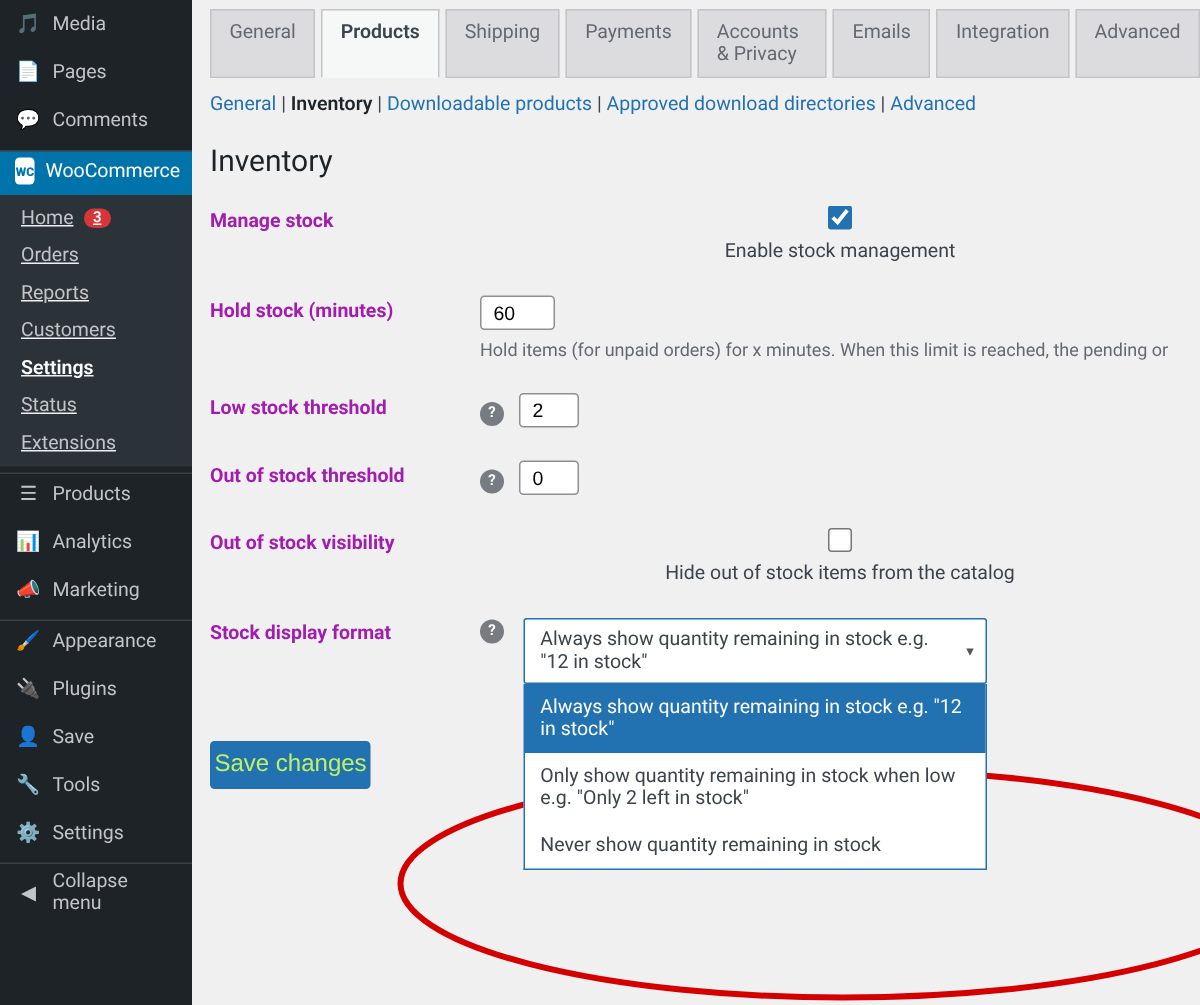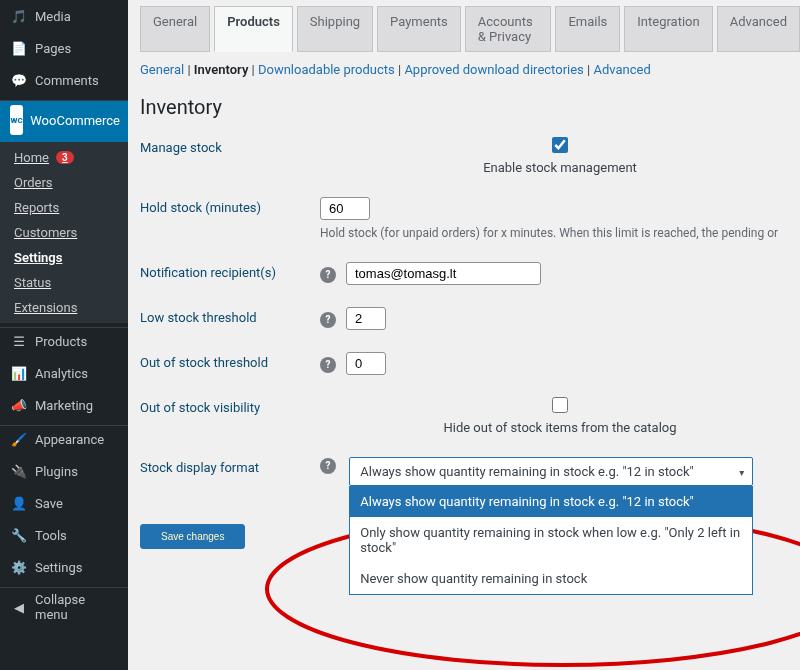--- a/index.html
+++ b/index.html
@@ -7,46 +7,46 @@
   .wrap { display: flex; height: 100%; }
   .sidebar { width: 128px; background: #1d2327; color: #f0f0f1; flex-shrink: 0; font-size: 13px; }
   .sb-item { padding: 7px 8px 7px 10px; display: flex; align-items: center; gap: 7px; color: #c3c4c7; cursor: pointer; }
   .sb-item.active { background: #0073aa; color: #fff; position: relative; }
   .sb-item.active::after { content: ""; position: absolute; right: -6px; top: 50%; transform: translateY(-50%); border: 6px solid transparent; border-left-color: #0073aa; }
   .sb-item.sep { border-top: 1px solid #3a3f44; margin-top: 4px; padding-top: 4px; }
   .sb-sub { background: #2c3338; padding: 3px 0; text-decoration: underline; }
   .sb-sub .sb-item { padding: 5px 8px 5px 14px; font-size: 13px; }
   .sb-sub .sb-item.sel { color: #fff; font-weight: 600; }
   .sb-ic { width: 18px; height: 18px; display: inline-flex; align-items: center; justify-content: center; flex-shrink: 0; }
-  .sb-wc { width: 18px; height: 30px; background: #fff; border-radius: 3px; color: #0073aa; display: inline-flex; align-items: center; justify-content: center; font-size: 8px; font-weight: 900; }
+  .sb-wc { width: 18px; height: 18px; background: #fff; border-radius: 3px; color: #0073aa; display: inline-flex; align-items: center; justify-content: center; font-size: 8px; font-weight: 900; }
   .badge { background: #d63638; color: #fff; border-radius: 9px; font-size: 10px; padding: 1px 6px; font-weight: 600; }
   .main { flex: 1; padding: 6px 0 0 12px; overflow: hidden; position: relative; }
   .tabs { display: flex; gap: 4px; margin-bottom: 6px; }
   .tab { background: #dcdcde; border: 1px solid #c3c4c7; padding: 7px 12px; font-size: 13px; color: #646970; cursor: pointer; }
   .tab.active { background: #f6f7f7; border-bottom-color: #f6f7f7; color: #3c434a; font-weight: 600; }
   .subtabs { padding: 4px 0 10px; font-size: 13px; }
   .subtabs a { color: #2271b1; text-decoration: none; }
   .subtabs .cur { color: #1d2327; font-weight: 600; }
   h2.pg { font-size: 20px; font-weight: 400; color: #1d2327; margin: 8px 0 18px; }
   .row { display: flex; align-items: flex-start; margin-bottom: 22px; }
-  .row .lbl { width: 180px; font-size: 13px; color: #0c4a6e; font-weight: 400; padding-top: 3px; }
+  .row .lbl { width: 180px; font-size: 13px; color: #a21caf; font-weight: 700; padding-top: 3px; }
   .row .ctl { flex: 1; font-size: 13px; }
   .row .ctl label { display: flex; align-items: center; gap: 7px; color: #3c434a; flex-direction: column; }
   .row .ctl label + label { margin-top: 12px; }
   input[type=checkbox] { width: 16px; height: 16px; accent-color: #2271b1; }
   input[type=text] { border: 1px solid #8c8f94; border-radius: 3px; padding: 3px 8px; font-size: 13px; }
   .help-ic { display: inline-flex; width: 16px; height: 16px; border-radius: 50%; background: #787c82; color: #fff; font-size: 10px; font-weight: bold; align-items: center; justify-content: center; margin-right: 10px; }
   .desc { font-size: 12px; color: #646970; margin-top: 6px; }
-  .sel-combo { position: relative; width: 404px; }
+  .sel-combo { position: relative; width: 309px; }
   .sel-val { border: 1px solid #2271b1; padding: 6px 24px 6px 10px; font-size: 13px; border-radius: 2px; background: #fff; position: relative; }
   .sel-val::after { content: "▾"; position: absolute; right: 8px; top: 50%; transform: translateY(-50%); color: #555; font-size: 10px; }
   .sel-drop { position: absolute; top: 100%; left: 0; right: 0; border: 1px solid #2271b1; border-top: none; background: #fff; z-index: 5; }
   .sel-opt { padding: 8px 10px; font-size: 13px; cursor: pointer; }
   .sel-opt.hl { background: #2271b1; color: #fff; }
-  .save { background: #2271b1; border: 1px solid #2271b1; color: #fef9c3; padding: 6px 20px; font-size: 10px; border-radius: 3px; cursor: pointer; }
+  .save { background: #2271b1; border: 1px solid #2271b1; color: #bef264; padding: 6px 2px; font-size: 16px; border-radius: 3px; cursor: pointer; }
   .annot { position: absolute; pointer-events: none; z-index: 2; }
 </style>
 </head>
 <body>
 
 <div class="wrap">
   <nav class="sidebar">
     <div class="sb-item">
         <span class="sb-ic">🎵</span>
         <span>Media</span>
@@ -157,29 +157,25 @@
             <input type="checkbox" checked="" style="">
             <span>Enable stock management</span>
           </label>
         </div>
     </div>
 
     <div class="row">
       <div class="lbl">Hold stock (minutes)</div>
       <div class="ctl">
         <input type="text" style="width: 50px;" value="60">
-        <div class="desc">Hold stock (for unpaid orders) for x minutes. When this limit is reached, the pending or</div>
-      </div>
-    </div>
-
-
-    <div class="row">
-      <div class="lbl">Notification recipient(s)</div>
-      <div class="ctl"><span class="help-ic">?</span><input type="text" style="width: 195px;" value="tomas@tomasg.lt"></div>
-    </div>
+        <div class="desc">Hold items (for unpaid orders) for x minutes. When this limit is reached, the pending or</div>
+      </div>
+    </div>
+
+
 
     <div class="row">
       <div class="lbl">Low stock threshold</div>
       <div class="ctl"><span class="help-ic">?</span><input type="text" style="width: 40px;" value="2"></div>
     </div>
 
     <div class="row">
       <div class="lbl">Out of stock threshold</div>
       <div class="ctl"><span class="help-ic">?</span><input type="text" style="width: 40px;" value="0"></div>
     </div>

